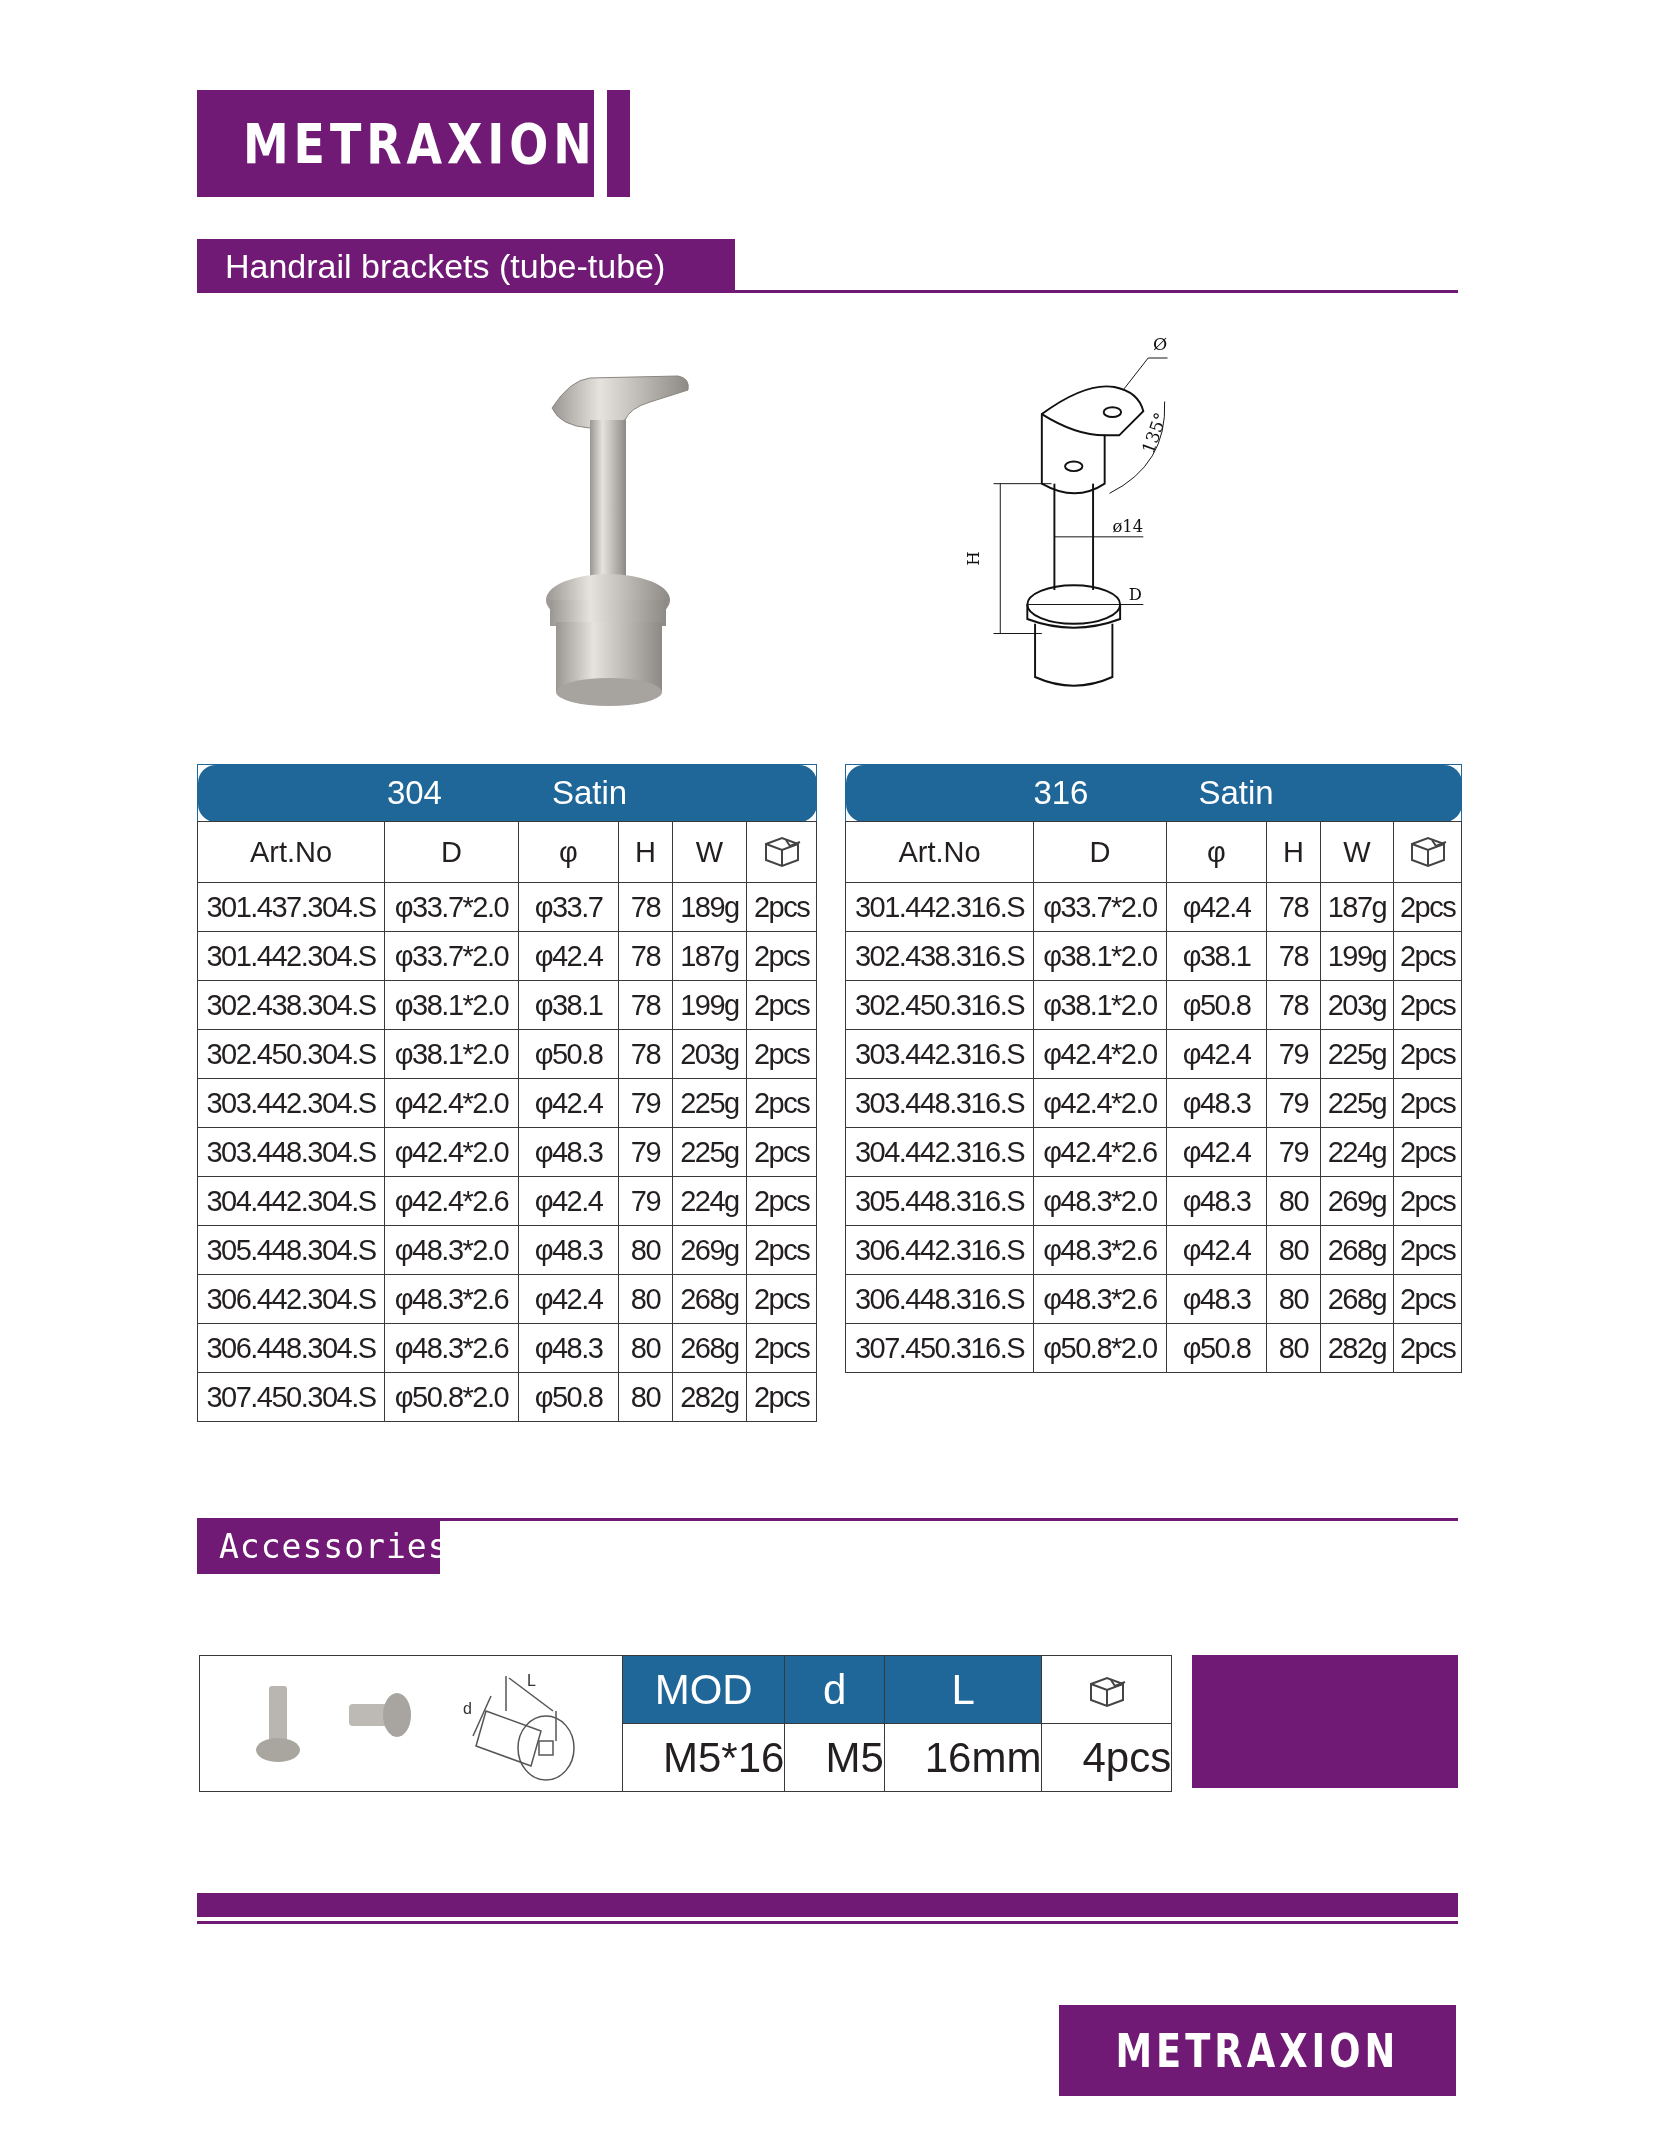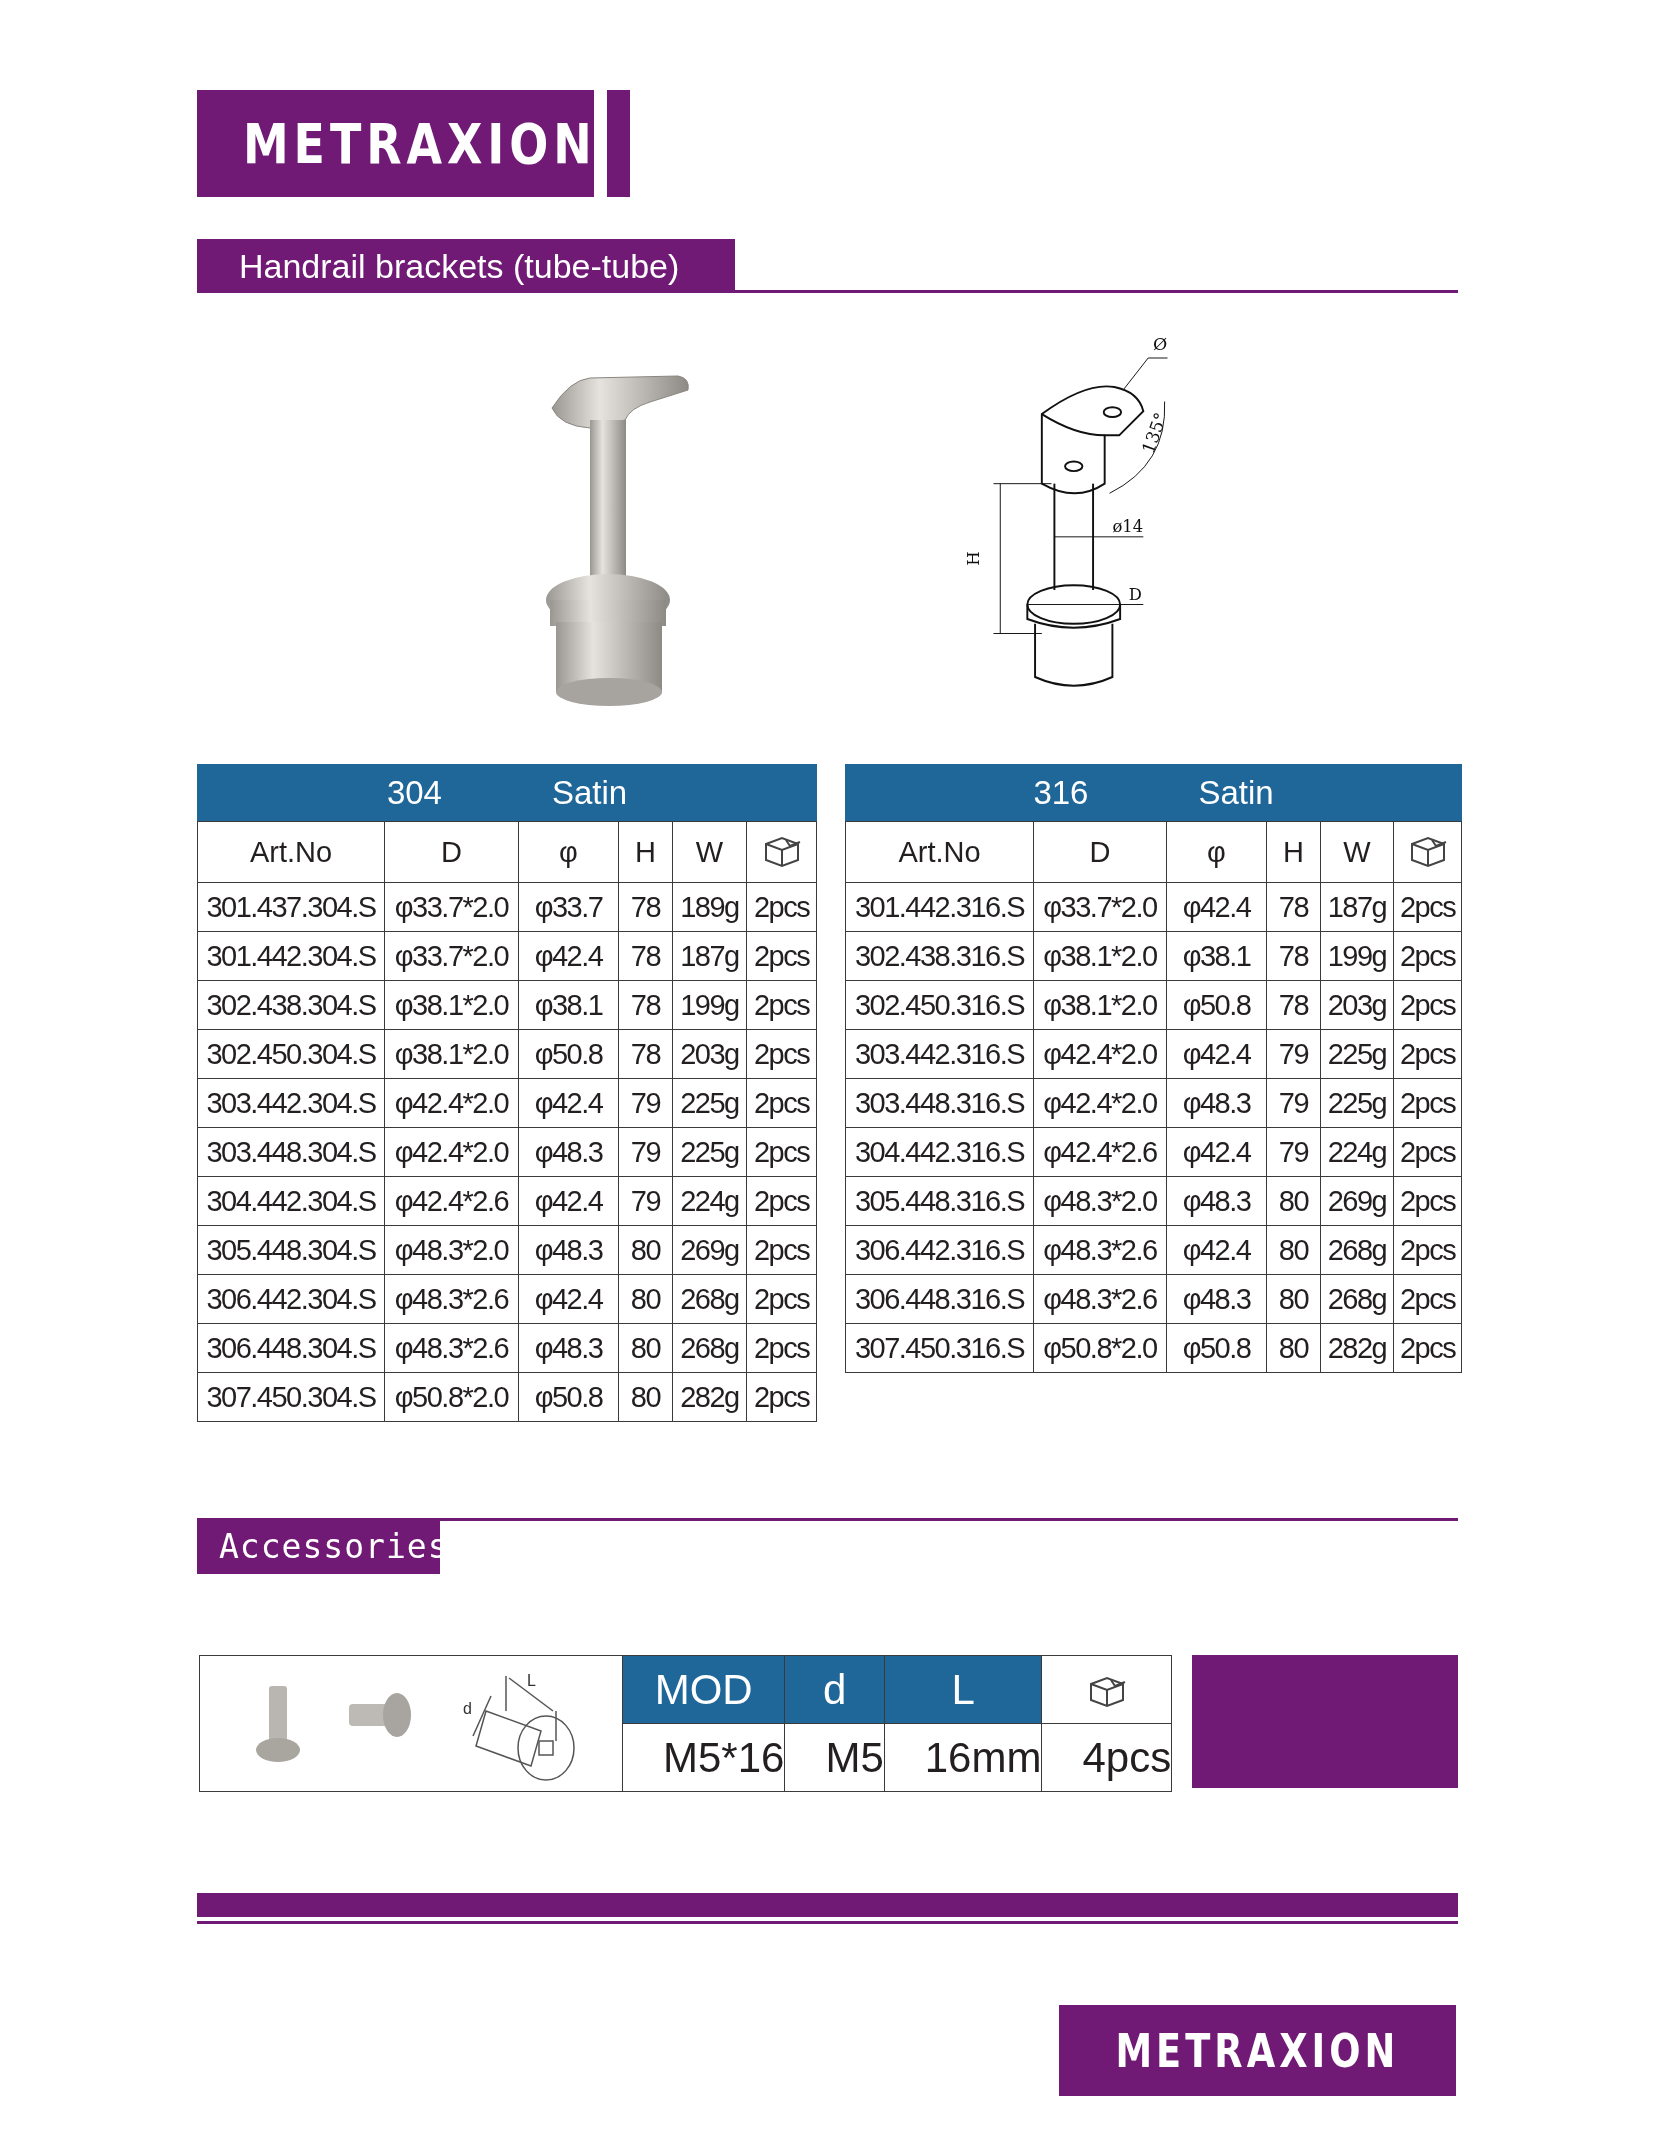--- a/index.html
+++ b/index.html
@@ -3,27 +3,27 @@
 <meta charset="utf-8">
 <style>
   html, body { margin:0; padding:0; background:#ffffff; }
   body { width:1655px; height:2142px; position:relative; overflow:hidden; font-family:"Liberation Sans", sans-serif; color:#231f20; }
   .blue { background:#701a75; }
   .abs { position:absolute; }
   .logo { left:197px; top:90px; width:397px; height:107px; display:flex; align-items:center; }
   .logo span { color:#fff; font-family:"DejaVu Sans", sans-serif; font-weight:bold; font-size:56px; letter-spacing:6px; margin-left:46px; transform:scaleX(0.82); transform-origin:left center; display:inline-block; }
   .logo-bar { left:607px; top:90px; width:23px; height:107px; }
   .sec-head { left:197px; top:239px; width:538px; height:54px; display:flex; align-items:center; }
-  .sec-head span { color:#fff; font-size:34px; margin-left:42px; }
+  .sec-head span { color:#fff; font-size:34px; margin-left:28px; }
   .sec-line { left:735px; top:290px; width:723px; height:3px; }
   .photo { left:530px; top:360px; width:180px; height:350px; }
   .drawing { left:950px; top:325px; width:290px; height:385px; }
   table.spec { position:absolute; border-collapse:collapse; table-layout:fixed; }
   table.spec td, table.spec th { border:1.5px solid #3a3a3a; text-align:center; padding:0; font-weight:normal; font-size:29px; white-space:nowrap; overflow:hidden; letter-spacing:-1.5px; }
-  table.spec .title td { background:#1f6699; color:#fff; height:56px; font-size:33px; letter-spacing:0; border-color:#1f6699; border-bottom:1.5px solid #3a3a3a; }
+  table.spec .title td { background:#1f6699; color:#fff; height:56px; font-size:33px; letter-spacing:0; border-color:#1f6699; border-bottom:1.5px solid #3a3a3a;border-radius:18px; }
   table.spec .title .gap { display:inline-block; width:110px; }
   table.spec .hdr td { height:60px; font-size:29px; letter-spacing:0; }
   table.spec .row td { height:48px; }
   .box-icon { width:44px; height:36px; display:inline-block; vertical-align:middle; }
   .acc-head { left:197px; top:1518px; width:243px; height:56px; display:flex; align-items:center; }
   .acc-head span { color:#fff; font-family:"DejaVu Sans Mono", monospace; font-size:33px; margin-left:22px; letter-spacing:1px; }
   .acc-line { left:440px; top:1518px; width:1018px; height:3px; }
   .acc-wrap { left:199px; top:1655px; }
   table.acc { border-collapse:collapse; table-layout:fixed; }
   table.acc td { border:1.5px solid #3a3a3a; text-align:center; padding:0; font-size:42px; white-space:nowrap; }

